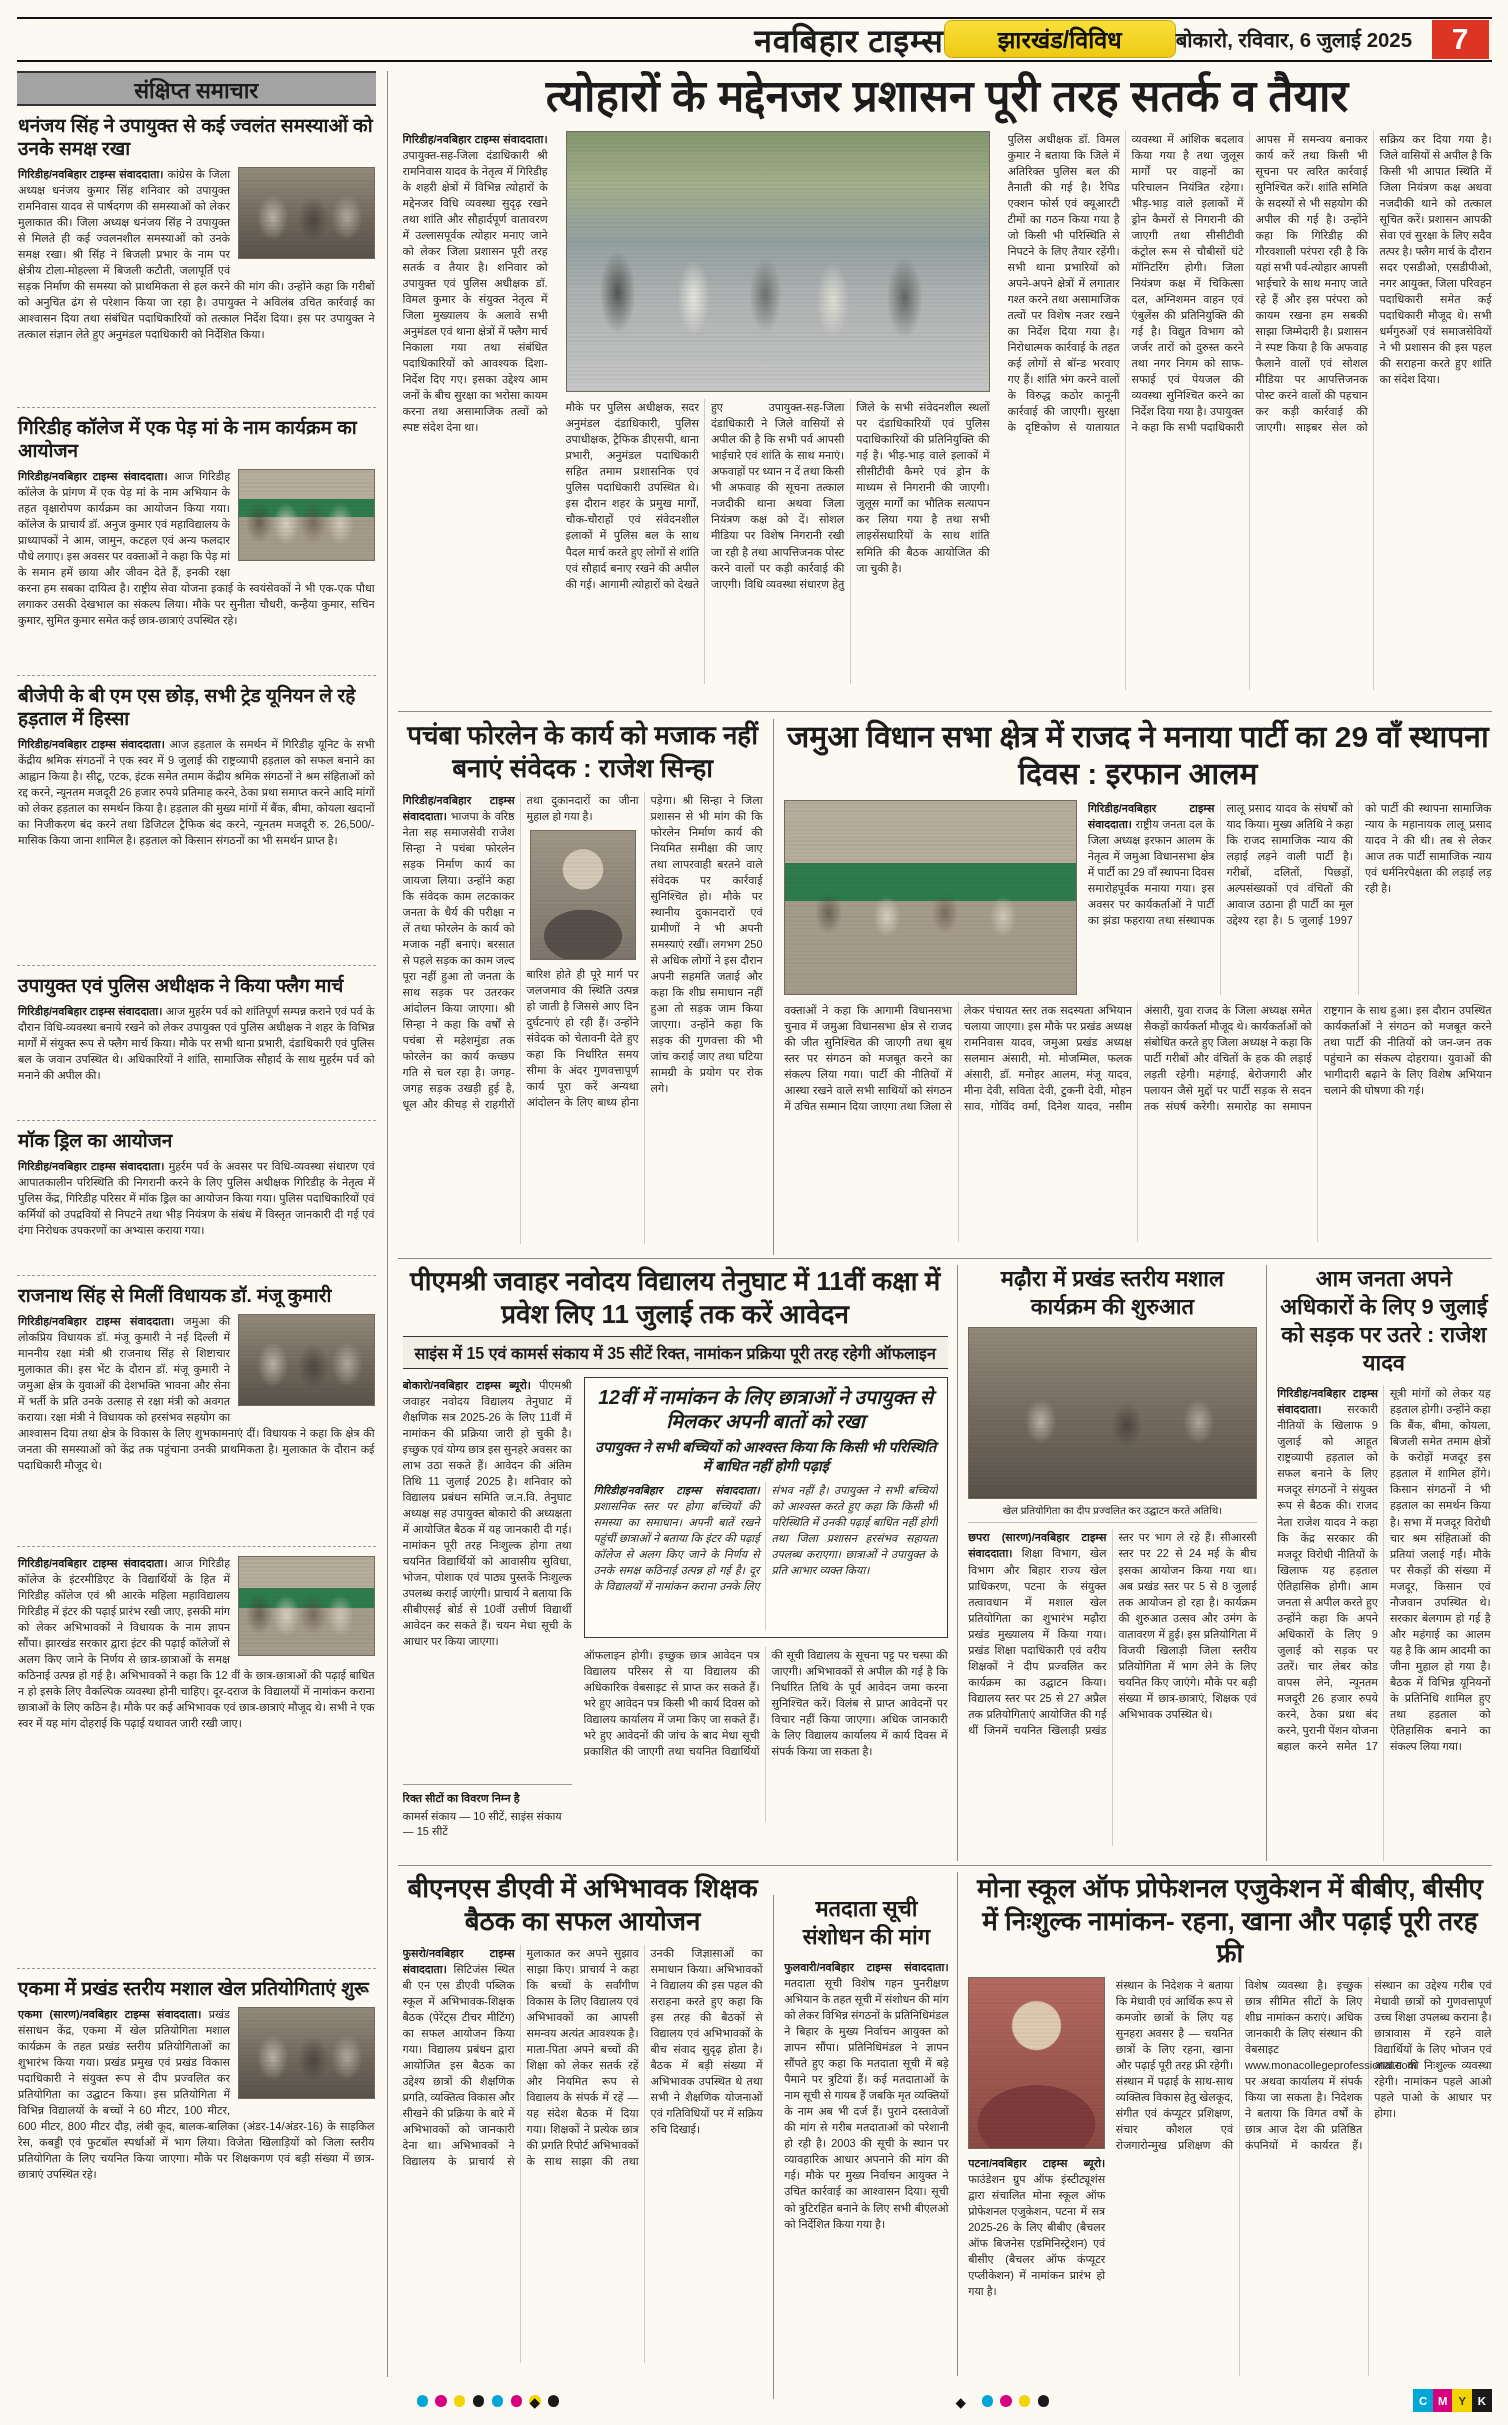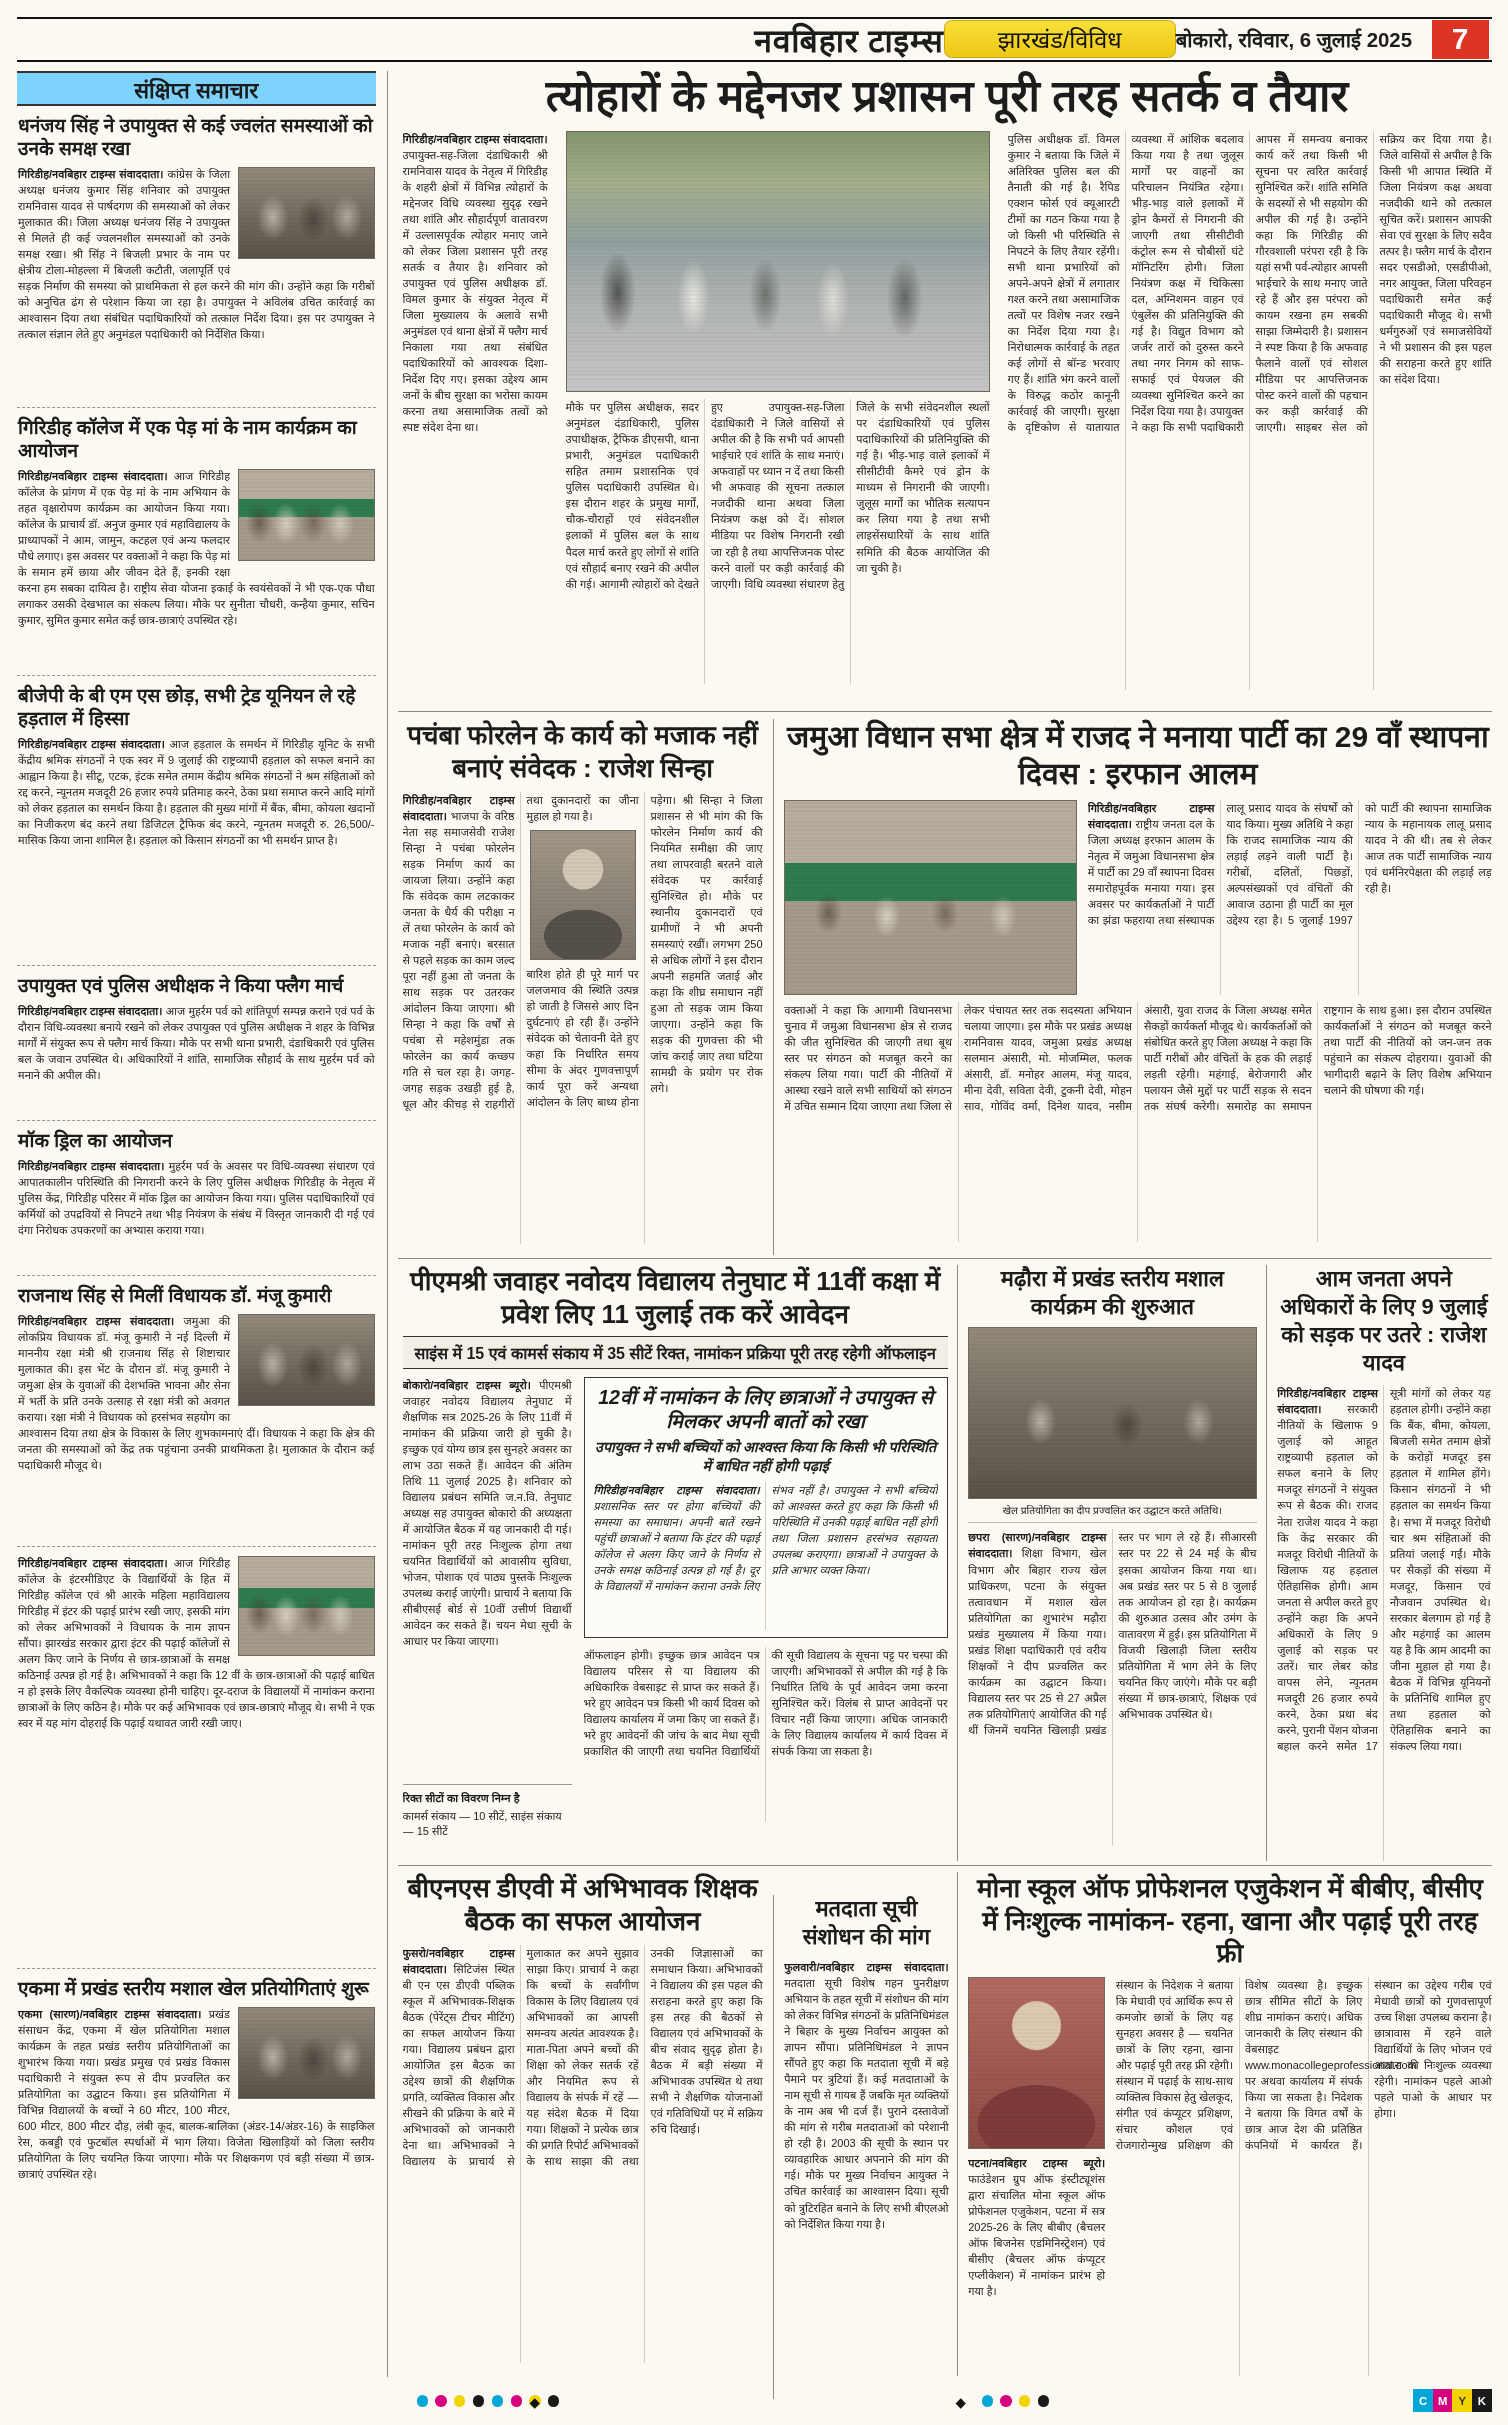--- a/index.html
+++ b/index.html
@@ -6,32 +6,32 @@
   html,body { width:1508px; height:2426px; }
   body { background:#e7e4dc; font-family:"Liberation Sans","DejaVu Sans",sans-serif; color:#1c1c1c; }
   .page { position:absolute; left:0; top:0; width:1508px; height:2426px; background:#fbf9f2; overflow:hidden; }
 
   
   .hdr { position:absolute; left:16.6px; top:16.6px; width:1475px; height:45px;
          border-top:2.3px solid #111; border-bottom:2.3px solid #111;
          display:flex; align-items:center; justify-content:flex-end; padding:0 3px; }
   .masthead { font-size:32px; font-weight:bold; letter-spacing:0.8px; }
   .section-pill { background:linear-gradient(#f8df3a,#eec914); border:0.8px solid #c9a70a; border-radius:7.5px;
-         padding:2.3px 53px; font-size:23.4px; font-weight:normal; color:#111; }
+         padding:2.3px 53px; font-size:23.4px; font-weight:bold; color:#111; }
   .hdr-right { display:flex; align-items:center; gap:19.6px; }
   .hdr-date { font-size:20.4px; font-weight:bold; }
   .page-num { width:57px; height:39px; background:#dd3524; color:#fff; font-size:30px; font-weight:bold;
          display:flex; align-items:center; justify-content:center; }
 
   
   .content { position:absolute; left:16.6px; top:71px; width:1475px; height:2306px; }
 
   
   .rail { position:absolute; left:0; top:0; width:371px; height:2306px; border-right:0.8px solid #8d8a80; padding-right:10.6px; overflow:hidden; }
-  .rail-title { height:35px; border-top:2.3px double #333; border-bottom:2.3px double #333; background:#7dd3fc;
+  .rail-title { height:35px; border-top:2.3px double #333; border-bottom:2.3px double #333; background:#a3a3a3;
          display:flex; align-items:center; justify-content:center; font-size:22px; font-weight:bold; }
   .brief { border-bottom:1.5px dashed #9a968a; padding:7.5px 1.5px 6px; overflow:hidden; }
   .brief h3 { font-size:19px; line-height:1.22; font-weight:bold; margin-bottom:6px; }
   .brief .bph { float:right; width:137px; height:92px; margin:1.5px 0 4.5px 7.5px; }
   .bodytxt { font-size:11px; line-height:1.46; text-align:justify; }
   .byl { font-weight:bold; }
 
   
   .art { position:absolute; overflow:hidden; }
   .art.bl { border-left:0.8px solid #8d8a80; padding-left:10.6px; }

